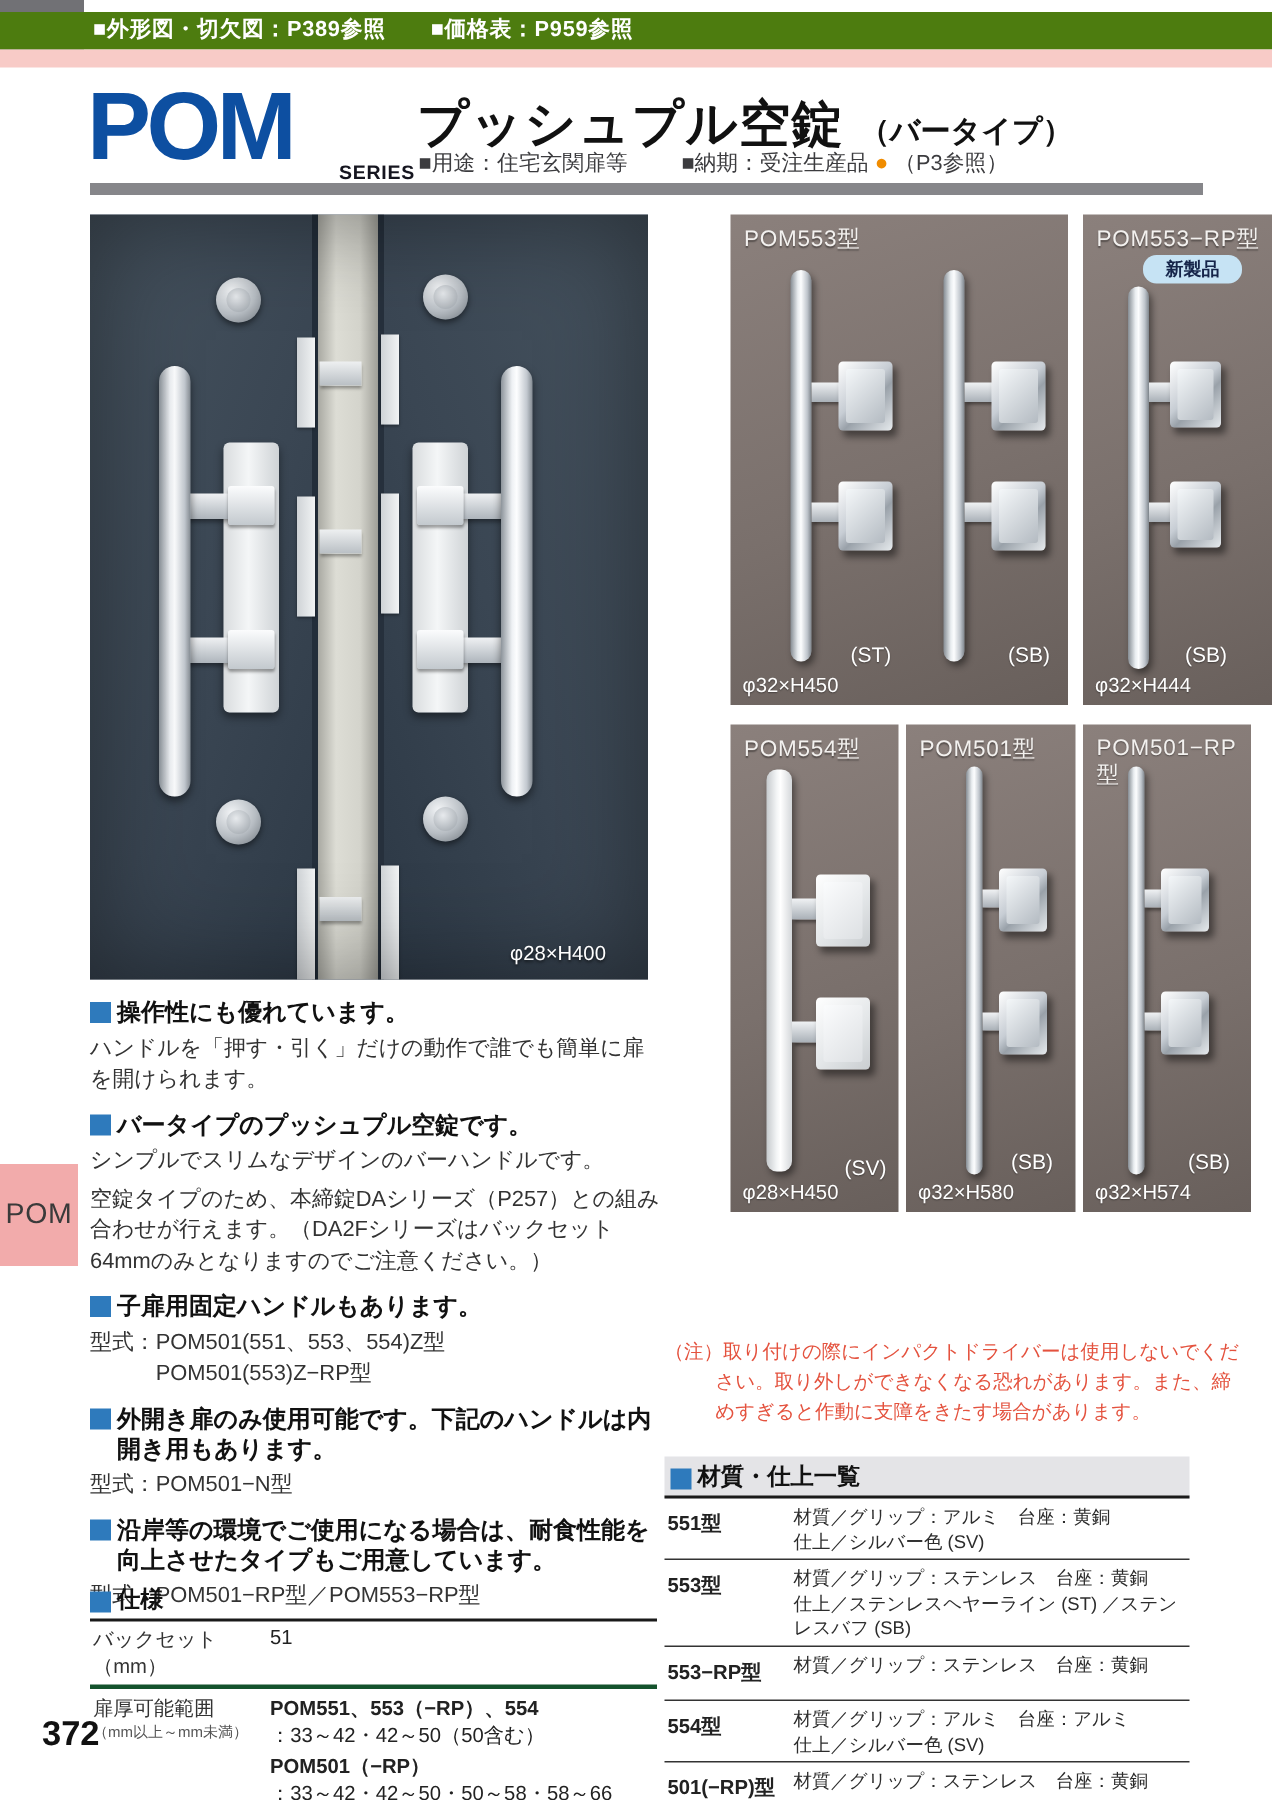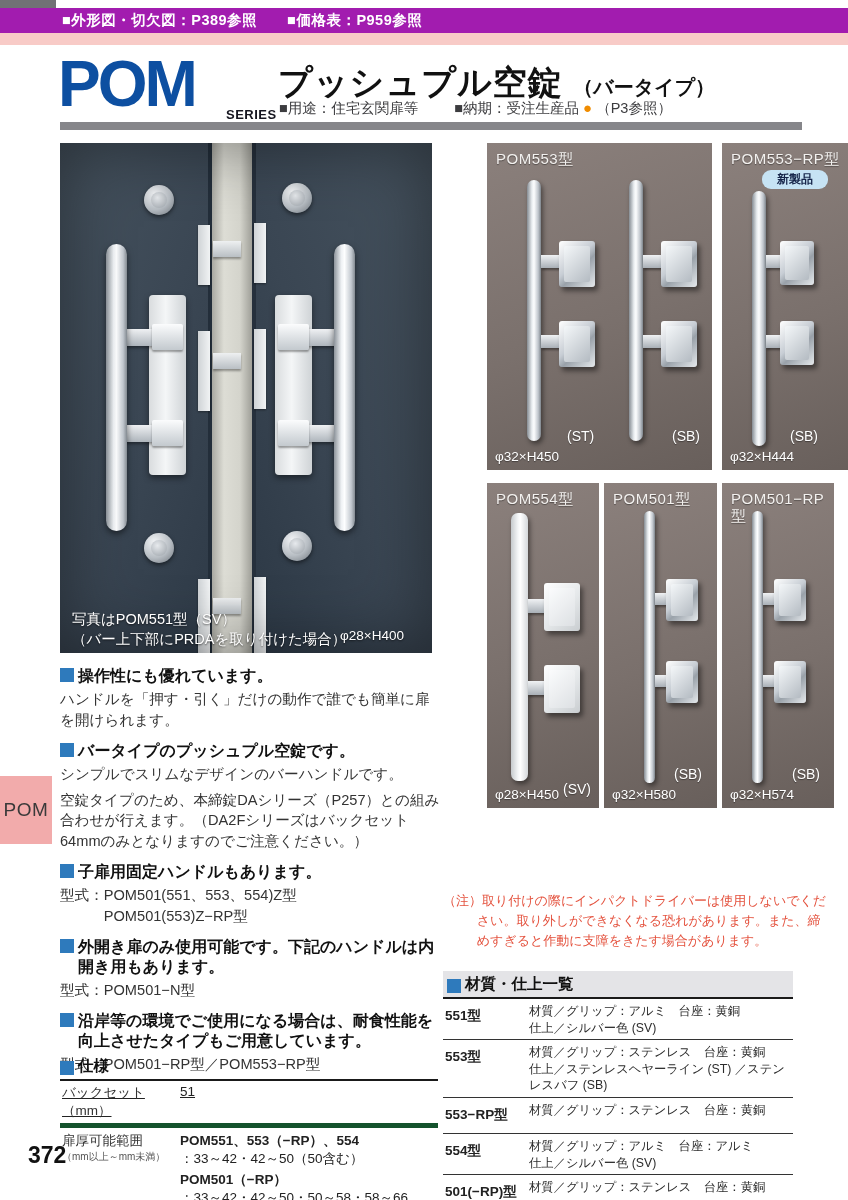--- a/index.html
+++ b/index.html
@@ -1,21 +1,21 @@
 <!DOCTYPE html>
 <html><head>
 <meta charset="utf-8">
 <style>
   html,body{margin:0;padding:0;background:#ffffff;}
   .page{position:relative;width:848px;height:1200px;background:#fff;overflow:hidden;
         font-family:"Liberation Sans","DejaVu Sans",sans-serif;color:#222;}
 
   
   .corner-block{position:absolute;left:0;top:0;width:56px;height:33px;background:#717175;}
-  .top-bar{position:absolute;left:0;top:8px;width:848px;height:25px;background:#a21caf;}
+  .top-bar{position:absolute;left:0;top:8px;width:848px;height:25px;background:#4d7c0f;}
   .top-bar-text{position:absolute;left:62px;top:0;line-height:25px;color:#fff;font-size:14.5px;font-weight:bold;letter-spacing:.5px;}
   .pink-strip{position:absolute;left:0;top:33px;width:848px;height:12px;background:#f8cbc7;}
 
   
   .brand{position:absolute;left:58px;top:52px;font-size:64px;font-weight:bold;letter-spacing:-3px;color:#0d4fa1;line-height:1;}
   .series{position:absolute;left:226px;top:107px;font-size:13px;font-weight:bold;color:#15151f;letter-spacing:.5px;}
   .page-title{position:absolute;left:278px;top:60px;font-size:34px;font-weight:bold;color:#111;letter-spacing:1px;white-space:nowrap;}
   .page-title .small{font-size:20px;letter-spacing:0;}
   .subtitle{position:absolute;left:279px;top:99px;font-size:14.5px;color:#3c3c3f;white-space:nowrap;}
   .subtitle .seg{margin-right:32px;}
@@ -72,21 +72,21 @@
   .feat{margin-bottom:5px;}
   .feat-h{display:flex;font-size:16px;font-weight:bold;color:#111;line-height:1.25;margin:10px 0 3px 0;}
   .feat .sq{flex:0 0 14px;width:14px;height:14px;background:#2e7abc;margin:2px 4px 0 0;}
   .feat-b{font-size:14.6px;color:#333;line-height:1.43;white-space:pre-line;}
 
   .sq2{display:inline-block;width:14px;height:14px;background:#2e7abc;margin:2px 4px 0 0;vertical-align:-1px;}
 
   
   .spec{position:absolute;left:60px;top:1056px;width:378px;font-size:13.5px;color:#222;}
   .spec-title{font-size:15.5px;font-weight:bold;color:#111;padding-bottom:2px;border-bottom:2px solid #1a1a1a;display:flex;align-items:center;}
-  .spec-row1{display:flex;border-bottom:5px solid #14532d;padding:3px 0 3px 2px;text-decoration:underline;}
+  .spec-row1{display:flex;border-bottom:3px solid #14532d;padding:3px 0 3px 2px;}
   .spec-row2{display:flex;border-bottom:2px solid #1a1a1a;padding:4px 0 5px 2px;}
   .spec-label{width:118px;flex:0 0 118px;color:#333;}
   .spec-label .sm{font-size:10px;color:#555;}
   .spec-val{flex:1;}
   .spec-g-name{font-weight:bold;font-size:13.5px;}
   .spec-g-range{font-size:13.5px;margin-bottom:3px;}
 
   
   .note{position:absolute;left:443px;top:891px;width:356px;font-size:13px;line-height:1.55;color:#e4523e;
         padding-left:2.6em;text-indent:-2.6em;}
@@ -160,24 +160,20 @@
     <div class="pm-bar" style="left:46px;top:101px;"></div>
 
     <div class="backplate" style="left:215px;top:152px;"></div>
     <div class="pm-arm" style="left:246px;top:186px;"></div>
     <div class="pm-arm" style="left:246px;top:282px;"></div>
     <div class="pm-thumb" style="left:218px;top:181px;"></div>
     <div class="pm-thumb" style="left:218px;top:277px;"></div>
     <div class="pm-bar" style="left:274px;top:101px;"></div>
 
     <div class="vignette"></div>
-    <div class="pm-caption">
-      <div>写真はPOM551型（SV）</div>
-      <div>（バー上下部にPRDAを取り付けた場合）</div>
-    </div>
     <div class="pm-size">φ28×H400</div>
   </div>
 
   <div class="panel" style="left:443px;top:143px;width:225px;height:327px;">
     <div class="panel-label">POM553型</div>
     <div class="sbar" style="left:40px;top:37px;width:14px;height:261px;"></div>
     <div class="sarm" style="left:54px;top:112px;width:20px;height:13px;"></div>
     <div class="sarm" style="left:54px;top:192px;width:20px;height:13px;"></div>
     <div class="rosette" style="left:72px;top:98px;width:36px;height:46px;"></div>
     <div class="rosette" style="left:72px;top:178px;width:36px;height:46px;"></div>
@@ -203,21 +199,21 @@
     <div class="psize">φ32×H444</div>
   </div>
 
   <div class="panel" style="left:443px;top:483px;width:112px;height:325px;">
     <div class="panel-label">POM554型</div>
     <div class="sbar alu" style="left:24px;top:30px;width:17px;height:268px;"></div>
     <div class="sarm" style="left:41px;top:116px;width:18px;height:14px;"></div>
     <div class="sarm" style="left:41px;top:198px;width:18px;height:14px;"></div>
     <div class="rosette white" style="left:57px;top:100px;width:36px;height:48px;"></div>
     <div class="rosette white" style="left:57px;top:182px;width:36px;height:48px;"></div>
-    <div class="finish" style="left:76px;top:298px;">(SV)</div>
+    <div class="finish" style="left:76px;top:287px;">(SV)</div>
     <div class="psize">φ28×H450</div>
   </div>
 
   <div class="panel" style="left:560px;top:483px;width:113px;height:325px;">
     <div class="panel-label">POM501型</div>
     <div class="sbar" style="left:40px;top:28px;width:11px;height:272px;"></div>
     <div class="sarm" style="left:51px;top:110px;width:14px;height:12px;"></div>
     <div class="sarm" style="left:51px;top:192px;width:14px;height:12px;"></div>
     <div class="rosette" style="left:62px;top:96px;width:32px;height:42px;"></div>
     <div class="rosette" style="left:62px;top:178px;width:32px;height:42px;"></div>

